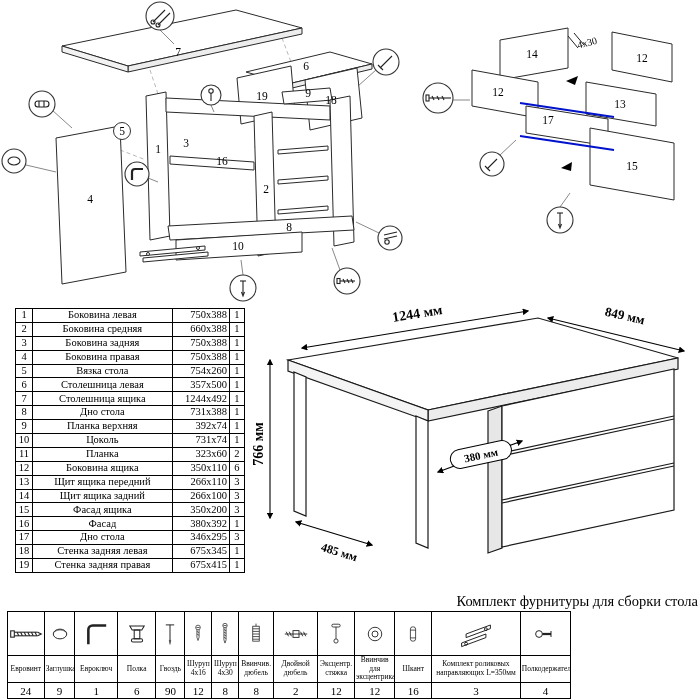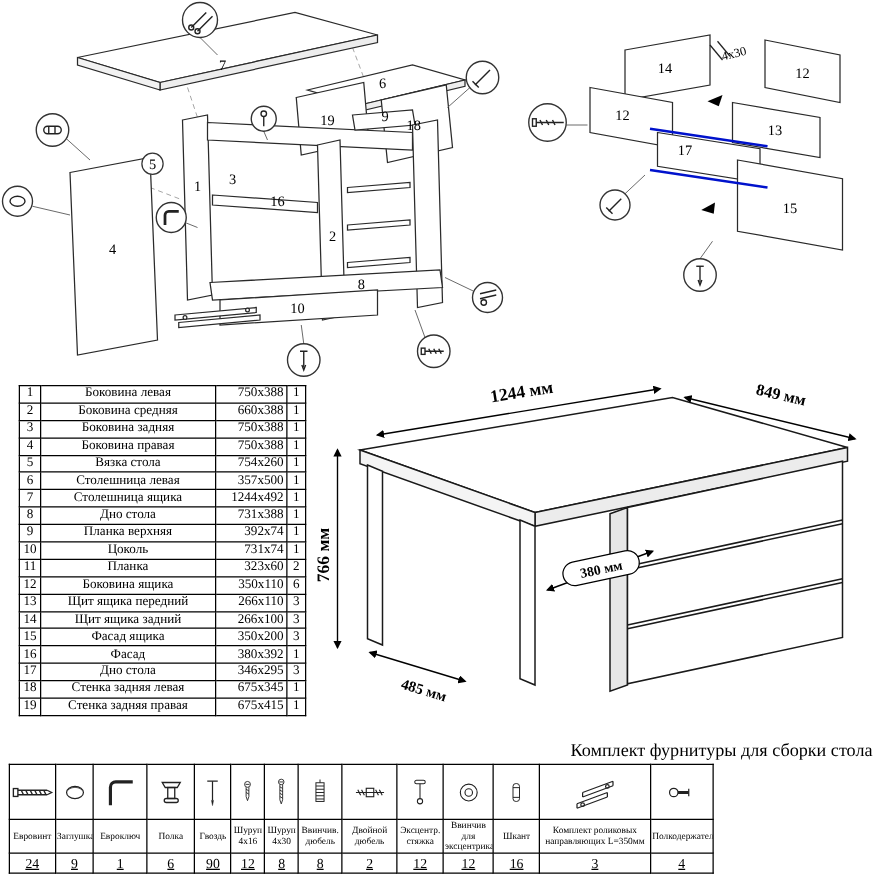--- a/index.html
+++ b/index.html
@@ -18,21 +18,21 @@
   .pt-size { width:57px;  text-align:right; }
   .pt-qty  { width:15px;  text-align:center; padding:0 !important; }
 
   .kit-title { position:absolute; left:0; top:593px; width:698px; text-align:right; font-size:14.5px; }
 
   #hardware-table { position:absolute; left:7px; top:611px; width:564px; border-collapse:collapse; table-layout:fixed;padding-left:32px; }
   #hardware-table td { border:1px solid #000; text-align:center; vertical-align:middle; overflow:hidden; }
   .hw-icon { height:44px; }
   .hw-icon svg { display:inline-block; vertical-align:middle; }
   .hw-name { height:27px; font-size:7.5px; line-height:1.15; padding:0 1px; }
-  .hw-qty  { height:16px; font-size:11px;text-decoration:underline; }
+  .hw-qty  { height:16px; font-size:11px; }
 </style>
 </head>
 <body>
 
 <div class="canvas">
 
   <svg id="diagram-left" class="diagram" width="430" height="305" viewBox="0 0 430 305">
     <g stroke="#999" stroke-width="0.7" stroke-dasharray="4 3" fill="none">
       <line x1="150" y1="70" x2="158" y2="94"></line>
       <line x1="282" y1="38" x2="300" y2="86"></line>

